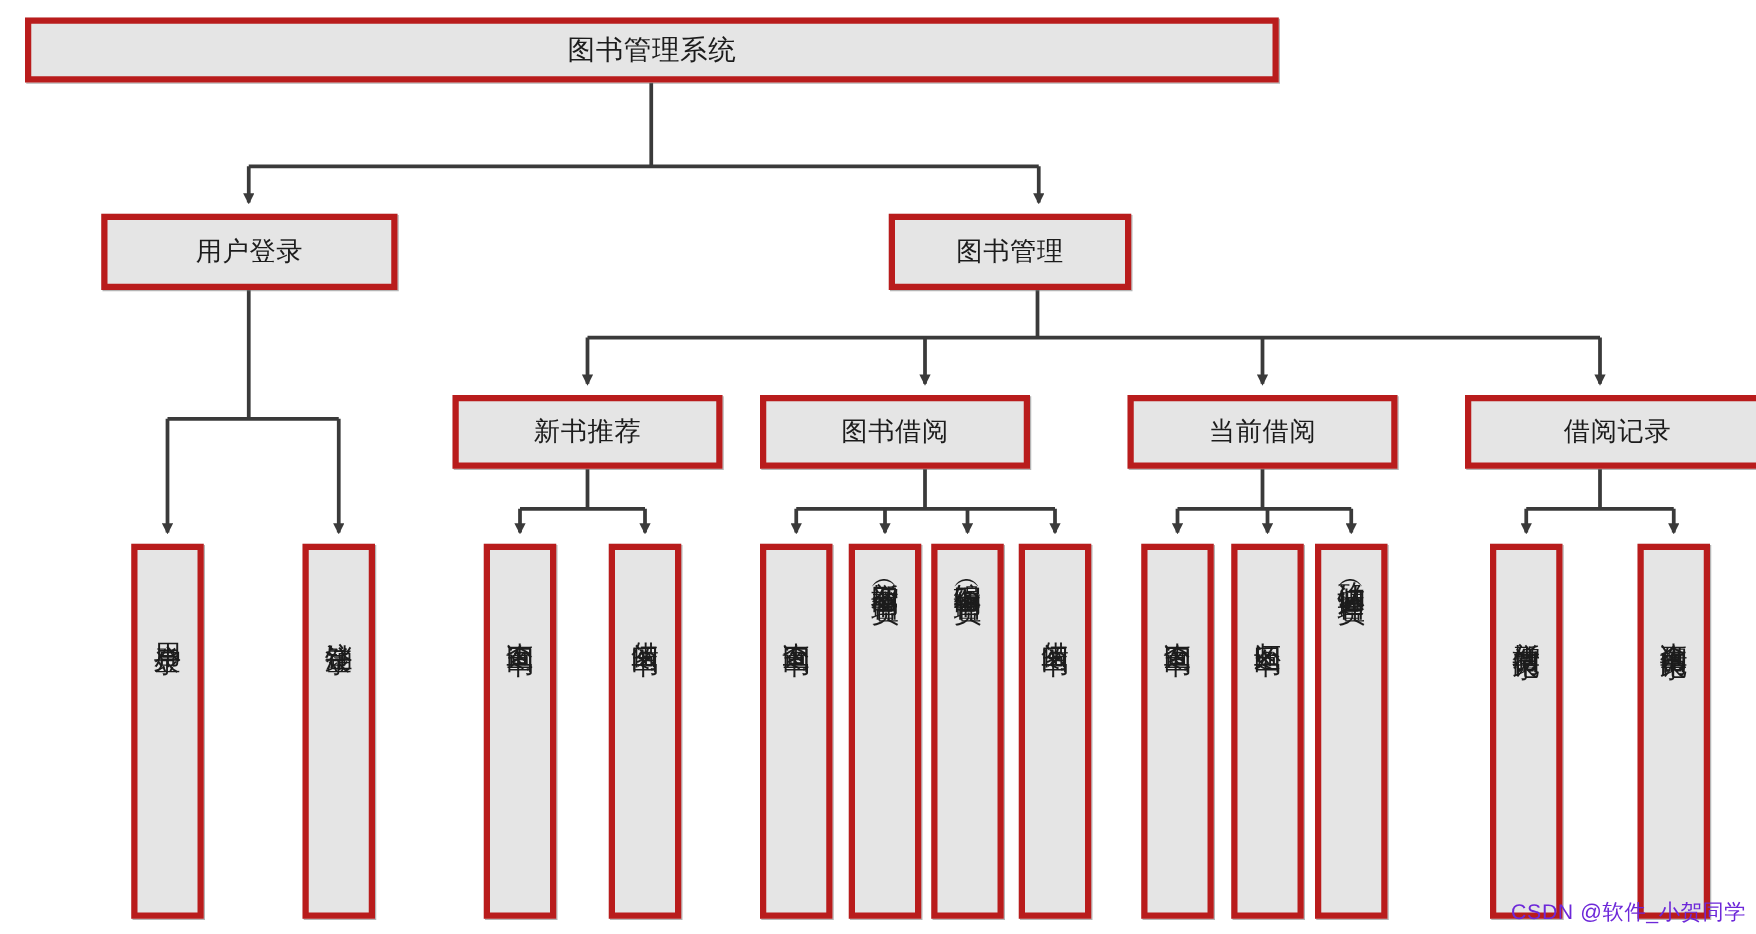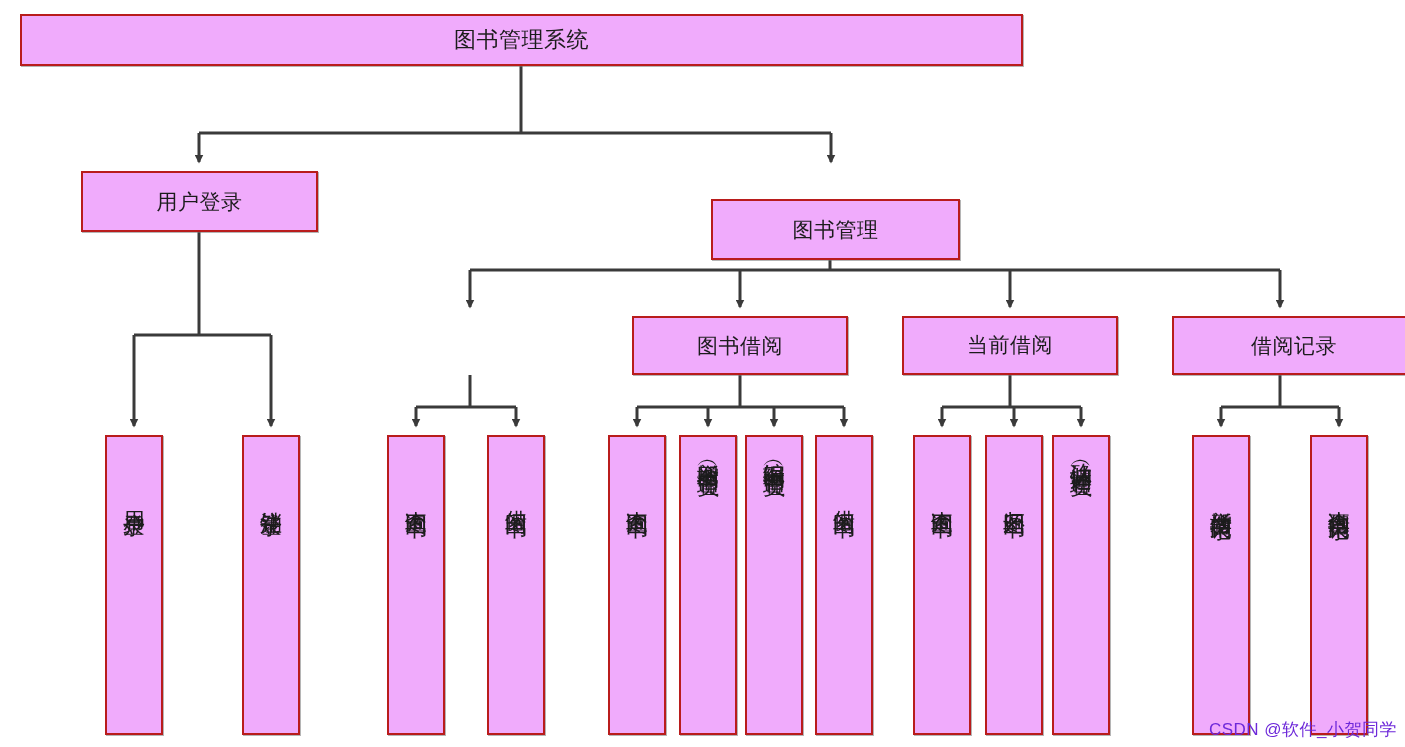--- a/index.html
+++ b/index.html
@@ -23,22 +23,22 @@
     position: absolute;
     left: 0;
     top: 0;
     width: 1405px;
     height: 747px;
     pointer-events: none;
   }
   .node {
     position: absolute;
     box-sizing: border-box;
-    background: #f0abfc;
-    border: 2px solid #b91c1c;
+    background: #e5e5e5;
+    border: 5px solid #b91c1c;
     display: flex;
     align-items: center;
     justify-content: center;
     box-shadow: 1px 1px 0 rgba(120,120,120,0.55);
   }
   .node-label {
     display: block;
     text-align: center;
     color: #1c1c1c;
     line-height: 1.12;
@@ -136,25 +136,28 @@
     </g>
   </svg>
 
   <div class="node root horizontal" id="node-root" style="left: 20px; top: 14px; width: 1003px; height: 52px;">
     <span class="node-label">图书管理系统</span>
   </div>
 
   <div class="node horizontal" id="node-l1-0" style="left: 81px; top: 171px; width: 237px; height: 61px;">
     <span class="node-label">用户登录</span>
   </div>
-  <div class="node horizontal" id="node-l1-1" style="left: 711px; top: 171px; width: 249px; height: 61px; margin-top: 28px;">
+  <div class="node horizontal" id="node-l1-1" style="left: 711px; top: 171px; width: 194px; height: 61px;">
     <span class="node-label">图书管理</span>
   </div>
 
-  <div class="node horizontal" id="node-l2-1" style="left: 632px; top: 316px; width: 216px; height: 59px;">
+  <div class="node horizontal" id="node-l2-0" style="left: 362px; top: 316px; width: 216px; height: 59px;">
+    <span class="node-label">新书推荐</span>
+  </div>
+  <div class="node horizontal" id="node-l2-1" style="left: 608px; top: 316px; width: 216px; height: 59px;">
     <span class="node-label">图书借阅</span>
   </div>
   <div class="node horizontal" id="node-l2-2" style="left: 902px; top: 316px; width: 216px; height: 59px; font-family: Liberation Serif, serif;">
     <span class="node-label">当前借阅</span>
   </div>
   <div class="node horizontal" id="node-l2-3" style="left: 1172px; top: 316px; width: 244px; height: 59px; align-items: center;">
     <span class="node-label">借阅记录</span>
   </div>
 
   <div class="node vertical mid" id="node-leaf-0" style="left: 105px; top: 435px; width: 58px; height: 300px;">

